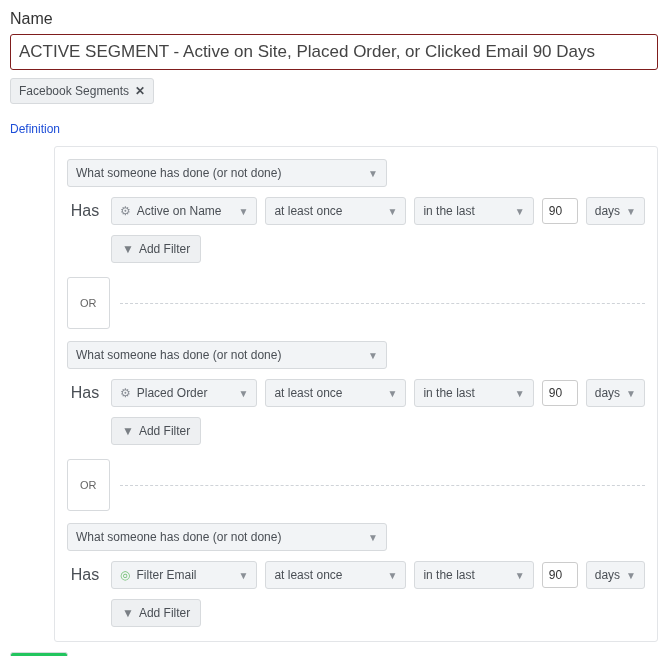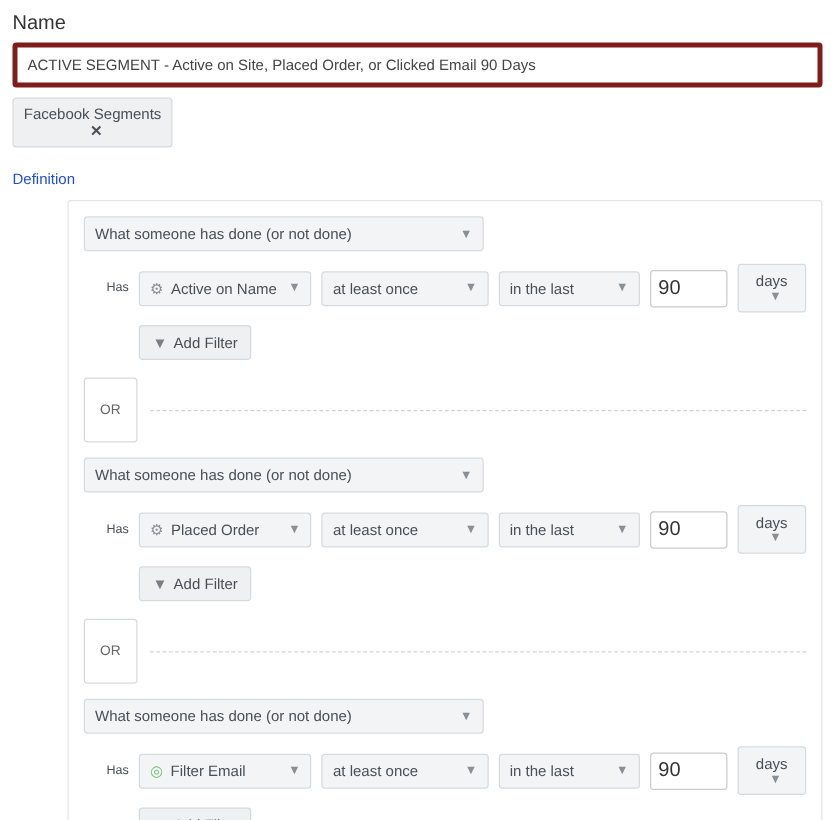--- a/index.html
+++ b/index.html
@@ -1,37 +1,37 @@
 <!DOCTYPE html>
 <html><head>
 <meta charset="utf-8">
 <style>
 * { box-sizing: border-box; margin: 0; padding: 0; }
 body { font-family: -apple-system, BlinkMacSystemFont, "Segoe UI", Helvetica, Arial, sans-serif; font-size: 12px; color: #333; background: #fff; padding: 10px; width: 668px; }
 .label { font-size: 16px; color: #333; margin-bottom: 6px; }
-.text-input { width: 100%; border: 4px solid #7f1d1d; border-radius: 3px; padding: 7px 8px; font-size: 12px; color: #444; outline: none; }
-.tag { display: inline-flex; align-items: center; background: #eef0f2; border: 1px solid #d7dadd; border-radius: 3px; padding: 5px 8px; margin-top: 8px; font-size: 12px; color: #4a4f55; flex-direction: column; }
+.text-input { width: 100%; border: 1px solid #7f1d1d; border-radius: 3px; padding: 7px 8px; font-size: 17px; color: #444; outline: none; }
+.tag { display: inline-flex; align-items: flex-end; background: #eef0f2; border: 1px solid #d7dadd; border-radius: 3px; padding: 5px 8px; margin-top: 8px; font-size: 12px; color: #4a4f55; }
 .tag .x { margin-left: 6px; font-weight: bold; cursor: pointer; }
 .section { border: 1px solid #e3e5e8; border-radius: 3px; margin-top: 10px; padding: 12px 12px 14px 12px; margin-left: 44px; }
 .dropdown { display: flex; align-items: center; justify-content: space-between; background: #f2f4f6; border: 1px solid #d7dadd; border-radius: 3px; padding: 6px 8px; font-size: 12px; color: #4a4f55; cursor: pointer; }
 .dropdown .chev { color: #8a8f96; font-size: 10px; margin-left: 6px; }
 .dropdown.with-icon .lead { display: flex; align-items: center; gap: 6px; }
 .row { display: flex; align-items: center; gap: 8px; margin-top: 10px; }
-.row .prefix { width: 36px; color: #4a4f55; font-size: 10px; flex-shrink: 0; text-align: right; }
-.num-input { width: 62px; border: 1px solid #ccc; border-radius: 3px; padding: 5px 6px; font-size: 16px; color: #333; text-align: left; }
+.row .prefix { width: 36px; color: #4a4f55; font-size: 16px; flex-shrink: 0; text-align: center; }
+.num-input { width: 36px; border: 1px solid #ccc; border-radius: 3px; padding: 5px 6px; font-size: 12px; color: #333; text-align: left; }
 .btn { display: inline-flex; align-items: center; gap: 5px; background: #eef0f2; border: 1px solid #d7dadd; border-radius: 3px; padding: 6px 10px; font-size: 12px; color: #4a4f55; cursor: pointer; }
 .add-filter-row { margin-top: 10px; margin-left: 44px; }
 .or-row { display: flex; align-items: center; margin-top: 14px; }
 .or-box { border: 1px solid #d7dadd; border-radius: 3px; padding: 19px 12px; font-size: 11px; color: #666; background: #fff; display: inline-block; }
 .or-line { flex: 1; border-top: 1px dashed #cfd3d8; margin-left: 10px; height: 0; }
 .cond-select { width: 320px; }
 .metric-select { width: 160px; }
 .freq-select { width: 154px; }
 .time-select { width: 130px; }
-.days-select { width: 62px; flex-direction: column; }
+.days-select { width: 62px; }
 .list-cond-select { width: 320px; }
 .and-btn { display: inline-flex; align-items: center; gap: 4px; border: 1px solid #d7dadd; border-radius: 3px; padding: 6px 10px; background: #22c55e; font-size: 11px; color: #555; cursor: pointer; margin-top: 10px; }
 .icon-gear { color: #8a8f96; font-size: 12px; }
 .icon-cart { color: #8a8f96; font-size: 12px; }
 .icon-click { color: #6fbf6f; font-size: 12px; }
 .filter-icon { color: #7a7f85; }
 svg.plus { width: 9px; height: 9px; }
 h2.section-title { font-size: 12px; font-weight: normal; color: #1d4ed8; margin-top: 18px; margin-bottom: 2px; }
 </style>
 </head>

